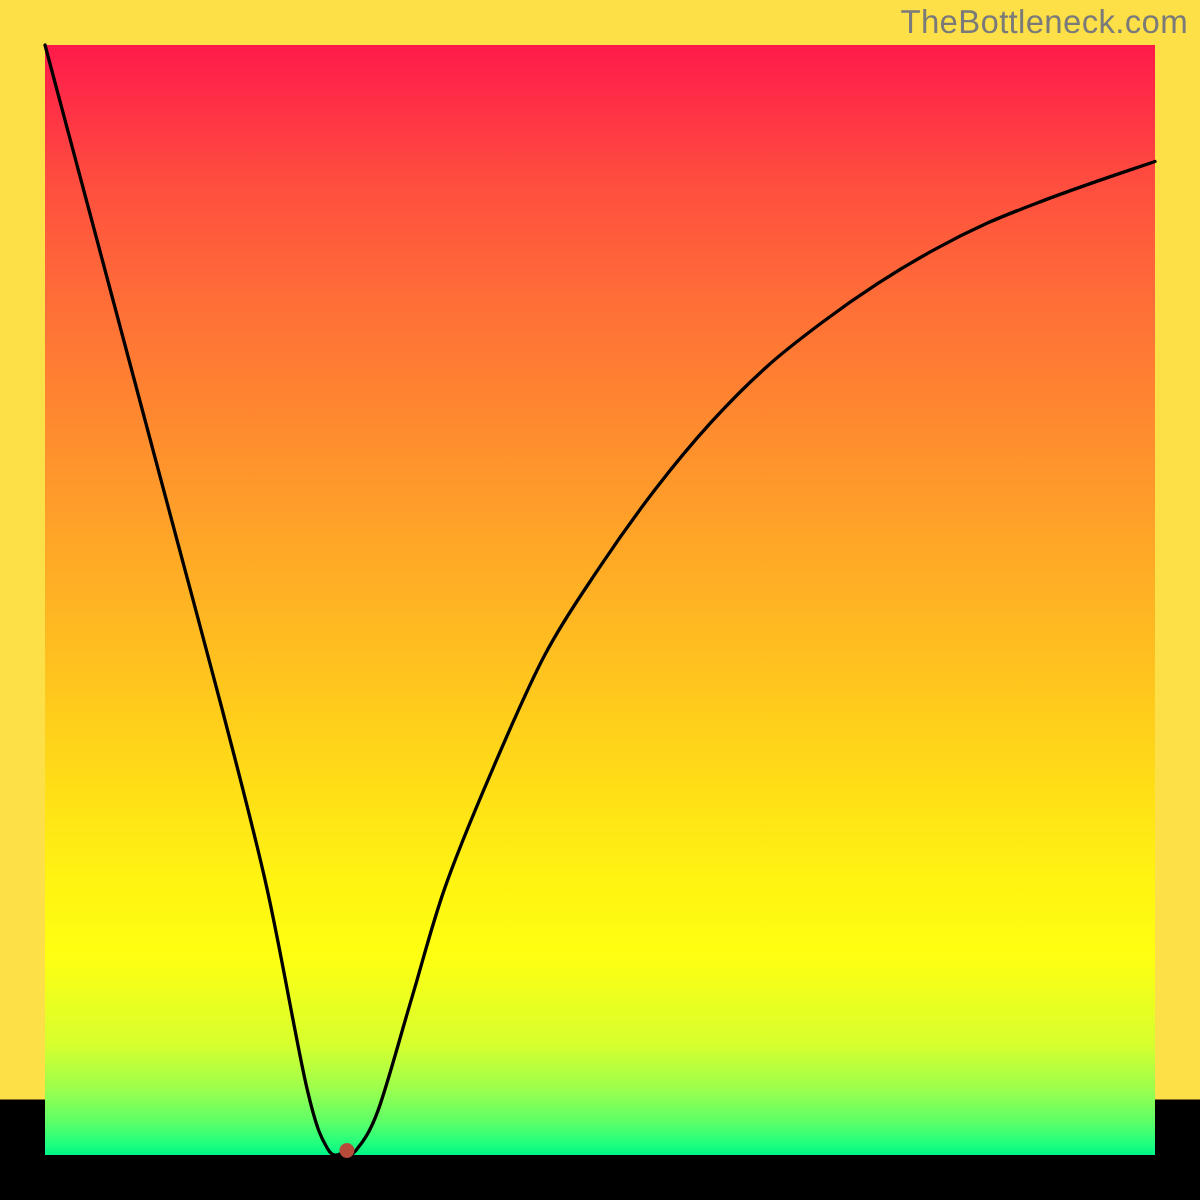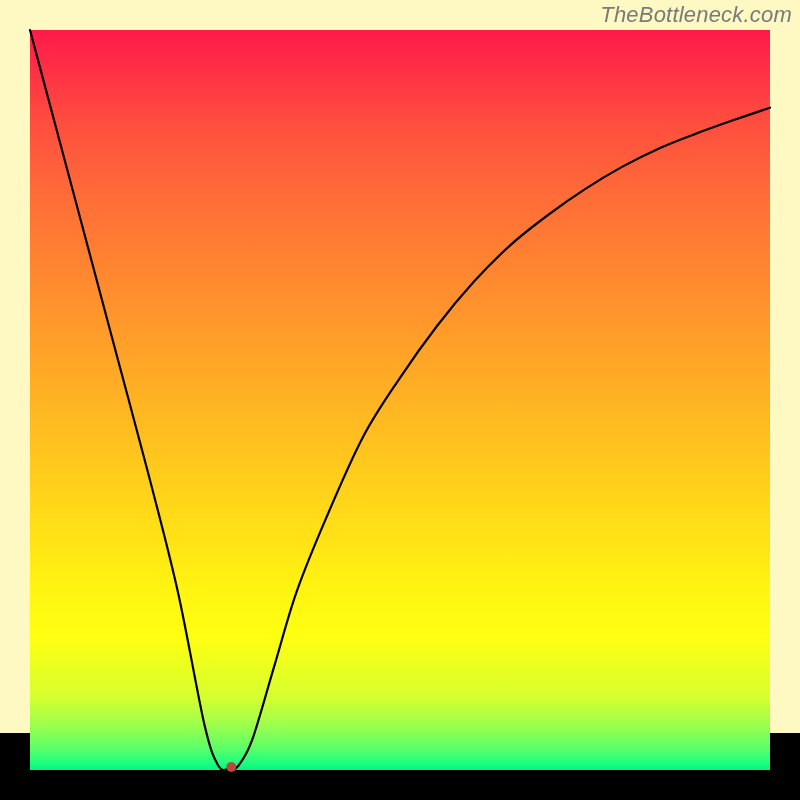--- a/index.html
+++ b/index.html
@@ -8,22 +8,21 @@
     width: 800px;
     height: 800px;
     background: #000;
     font-family: Arial, Helvetica, sans-serif;
     overflow: hidden;
   }
   .frame {
     position: relative;
     width: 800px;
     height: 733px;
-    background: #fef9c3;
-    font-style: italic;
+    background: #fde047;
   }
   .plot {
     position: absolute;
     left: 30px;
     top: 30px;
     width: 740px;
     height: 740px;
   }
   .gradient {
     position: absolute;

